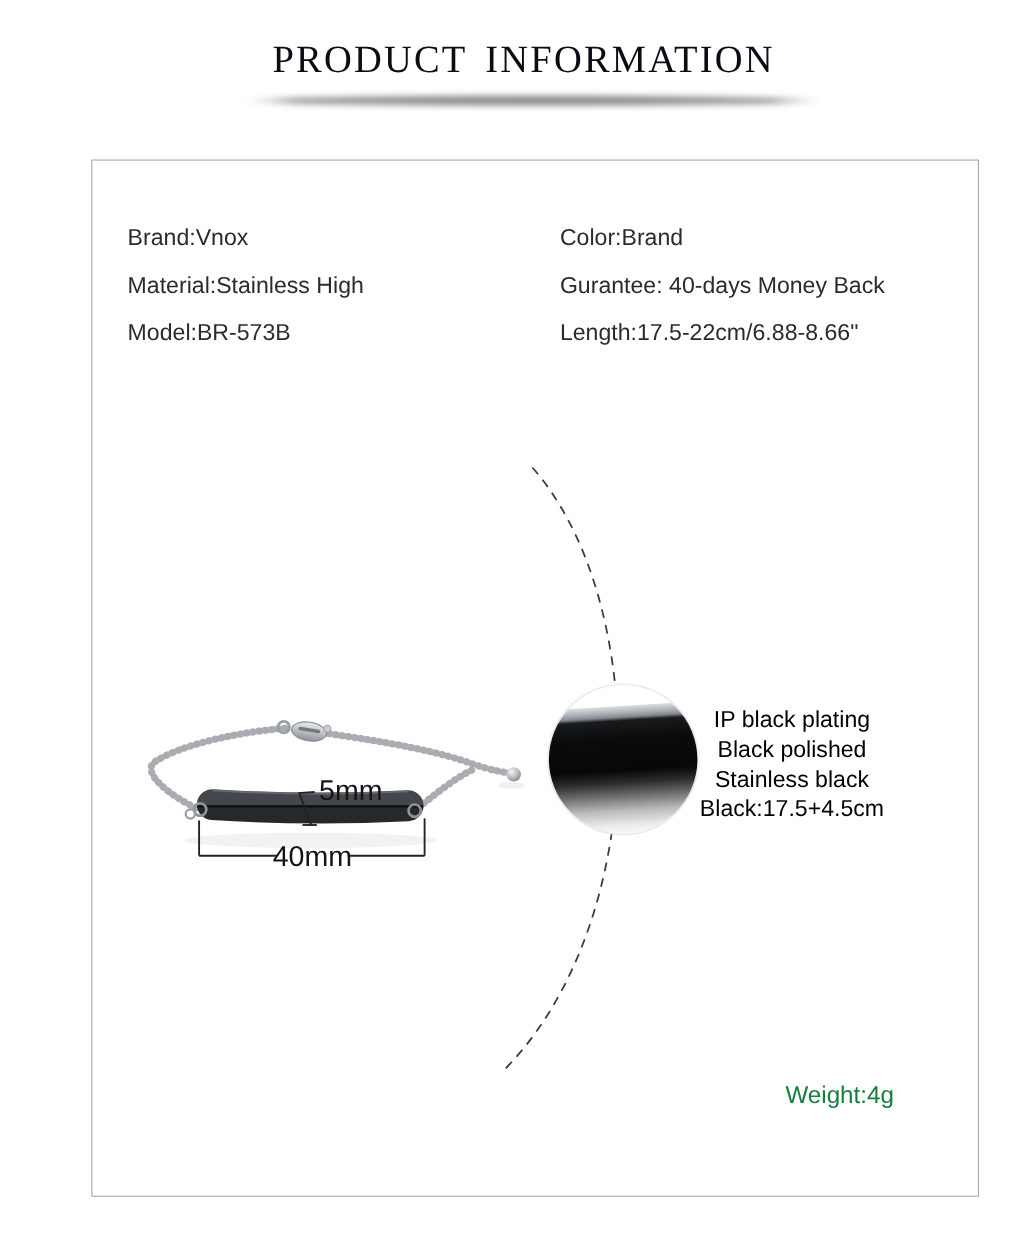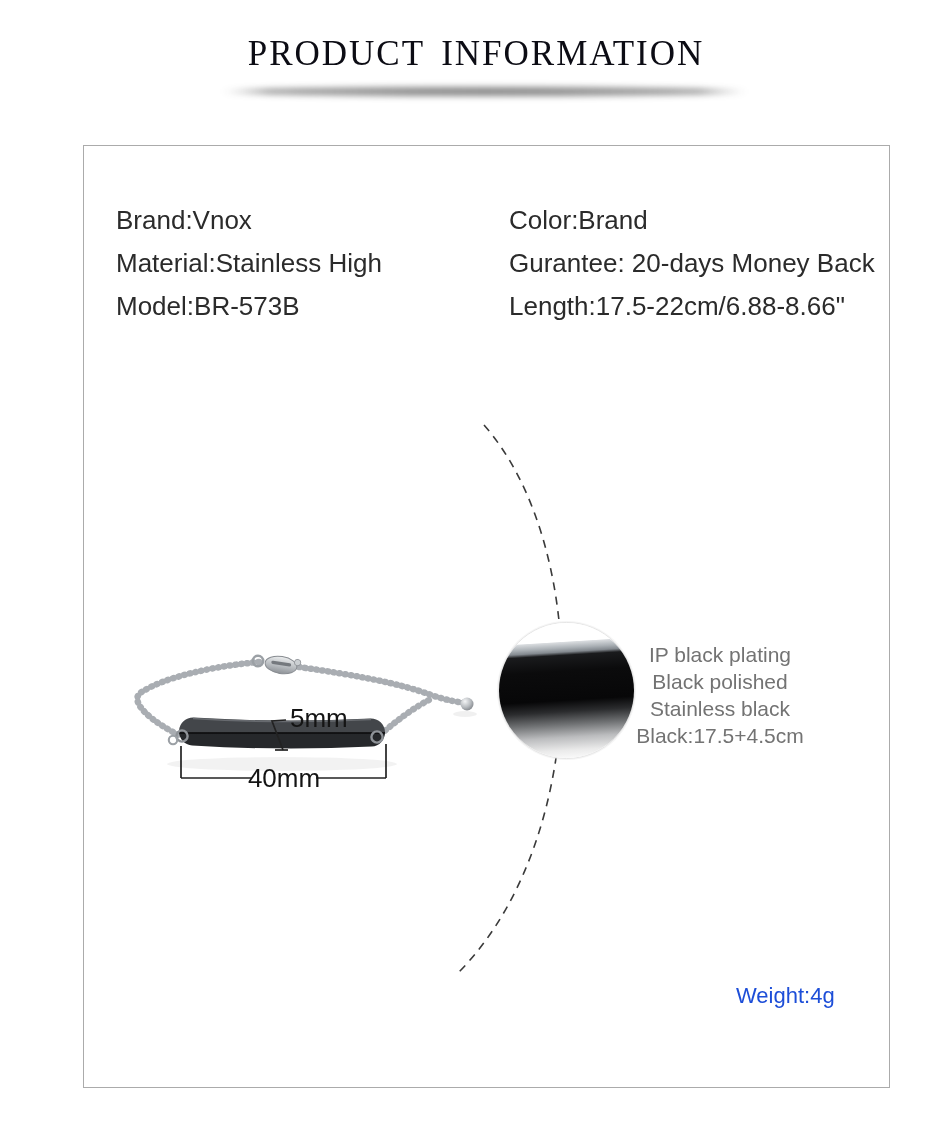--- a/index.html
+++ b/index.html
@@ -23,21 +23,21 @@
                rgba(40,40,40,.55) 50%, rgba(40,40,40,.48) 91%, rgba(0,0,0,0) 100%);
     border-radius:50%;
     filter:blur(3px);
   }
   
   .info-box {
     position:absolute; left:59px; top:145px; width:807px; height:943px;
     border:1px solid #ababab; background:#ffffff;
   }
   
-  .spec { position:absolute; font-size:26px; color:#2b2b2b; white-space:nowrap; }
+  .spec { position:absolute; font-size:21px; color:#2b2b2b; white-space:nowrap; }
   .spec.l { left:92px; }
   .spec.r { left:485px; }
   .row1 { top:205px; } .row2 { top:248px; } .row3 { top:291px; }
   
   .arc-svg { position:absolute; left:0; top:0; width:930px; height:1138px; z-index:1; pointer-events:none; }
   
   .bracelet-svg { position:absolute; left:85px; top:615px; width:385px; height:195px; z-index:2; }
   
   .detail-circle {
     position:absolute; left:474px; top:622px; width:137px; height:137px;
@@ -49,47 +49,47 @@
     position:absolute; inset:-13px; transform:rotate(-3.5deg);
     background:linear-gradient(180deg,
       #ffffff 0%, #ffffff 19.5%,
       #d9dcdf 20%, #aab0b5 23.5%, #83898f 26%,
       #1a1b1d 28%, #0b0b0c 38%, #070708 56%,
       #2b2c2e 63%, #707274 71%, #bbbcbe 79%, #eaeaea 87%, #ffffff 94%);
   }
   
   .detail-text {
     position:absolute; left:596px; top:641px; width:200px; z-index:3;
-    text-align:center; font-size:21px; line-height:27px; color:#737373;
+    text-align:center; font-size:21px; line-height:27px; color:#000000;
   }
   
   .weight {
-    position:absolute; left:712px; top:983px; z-index:3;
-    font-size:22px; color:#1d4ed8; white-space:nowrap;
+    position:absolute; left:690px; top:983px; z-index:3;
+    font-size:22px; color:#15803d; white-space:nowrap;
   }
 </style>
 </head>
 <body>
 
 <div class="page">
 
   <div class="title">PRODUCT INFORMATION</div>
   <div class="title-shadow"></div>
 
   <svg class="arc-svg" viewBox="0 0 930 1138" xmlns="http://www.w3.org/2000/svg">
     <path d="M 460 425 C 568 548, 568 838, 434 973" fill="none" stroke="#3a3a3a" stroke-width="1.6" stroke-dasharray="8 6.5"></path>
   </svg>
 
   <div class="info-box"></div>
 
   <div class="spec l row1">Brand:Vnox</div>
   <div class="spec l row2">Material:Stainless High</div>
   <div class="spec l row3">Model:BR-573B</div>
   <div class="spec r row1">Color:Brand</div>
-  <div class="spec r row2">Gurantee: 20-days Money Back</div>
+  <div class="spec r row2">Gurantee: 40-days Money Back</div>
   <div class="spec r row3">Length:17.5-22cm/6.88-8.66"</div>
 
   <svg class="bracelet-svg" viewBox="0 0 385 195" xmlns="http://www.w3.org/2000/svg">
     <defs>
       <linearGradient id="barGrad" x1="0" y1="0" x2="0" y2="1">
         <stop offset="0%" stop-color="#43464a"></stop>
         <stop offset="22%" stop-color="#1b1c1e"></stop>
         <stop offset="55%" stop-color="#0a0a0b"></stop>
         <stop offset="100%" stop-color="#26282b"></stop>
       </linearGradient>

